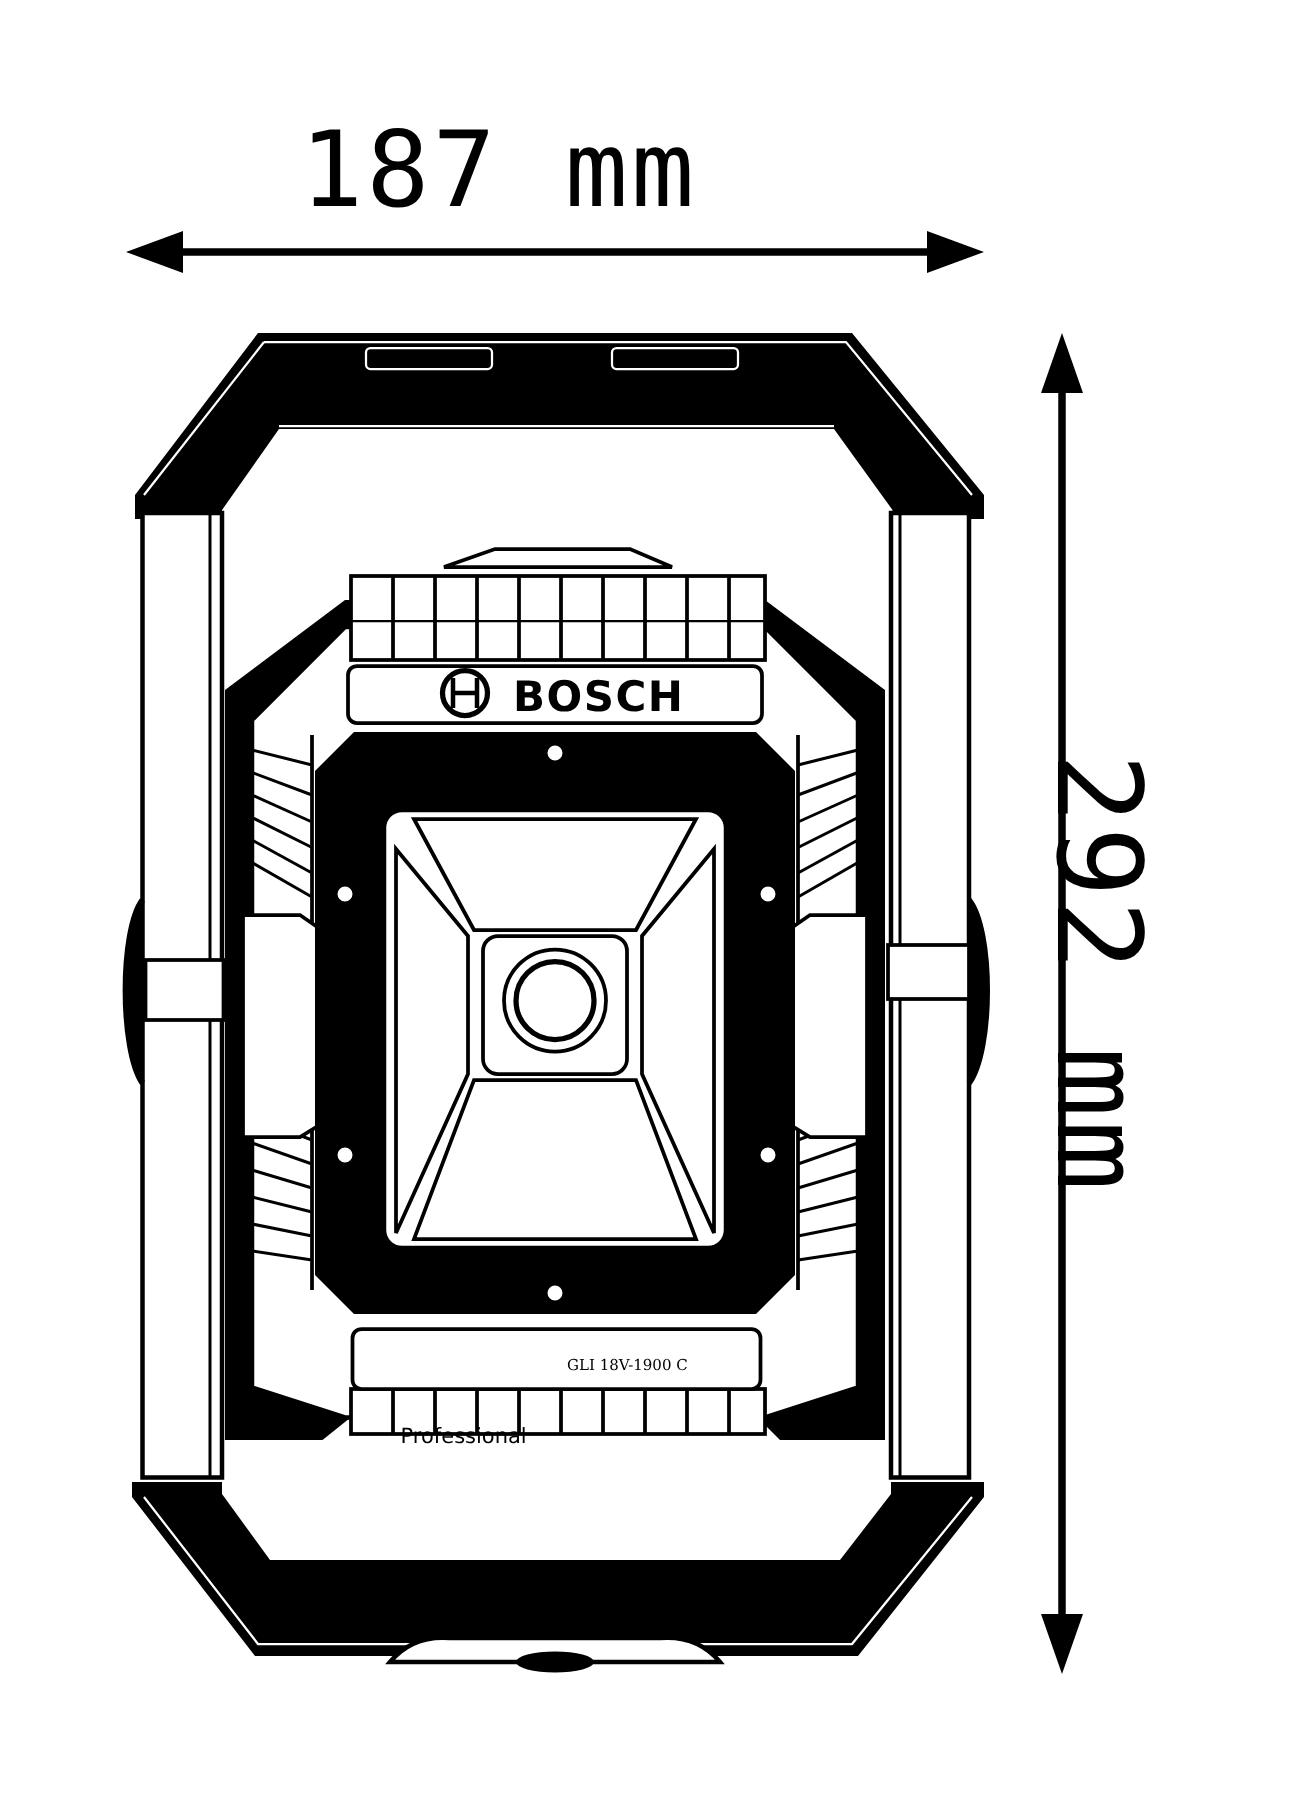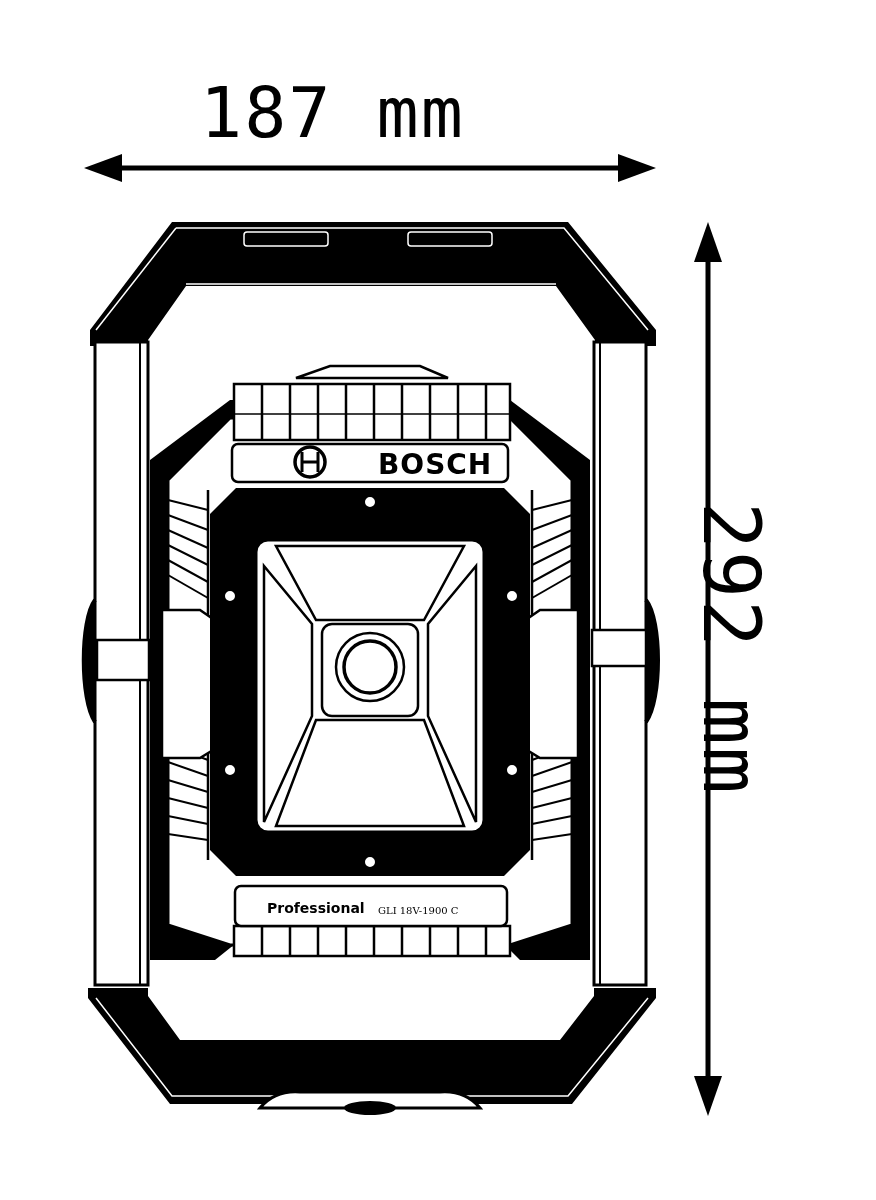--- a/index.html
+++ b/index.html
@@ -14,26 +14,26 @@
     }
     .dim-width { left: 200px; top: 78px; font-size: 70px; letter-spacing: 2px; }
     .dim-height {
       left: 700px; top: 672px; font-size: 78px; letter-spacing: 2px;
       transform-origin: 0 0;
       transform: rotate(90deg) translate(-170px, -70px);
     }
     .brand-text {
       position: absolute; left: 342px; top: 448px;
       font-family: "DejaVu Sans", "Liberation Sans", sans-serif;
-      font-weight: bold; font-size: 28px; color: #000; letter-spacing: 1px; margin-left: 36px;
+      font-weight: bold; font-size: 28px; color: #000; letter-spacing: 1px;
     }
     .pro-text {
-      position: absolute; left: 267px; top: 900px;
+      position: absolute; left: 267px; top: 950px;
       font-family: "DejaVu Sans", "Liberation Sans", sans-serif;
-      font-weight: bold; font-size: 14px; color: #000;
+      font-weight: normal; font-size: 14px; color: #000;
     }
     .model-text {
       position: absolute; left: 378px; top: 905px;
       font-family: "DejaVu Serif", "Liberation Serif", serif;
       font-size: 10px; color: #000;
     }
   </style>
 </head>
 <body>
 

